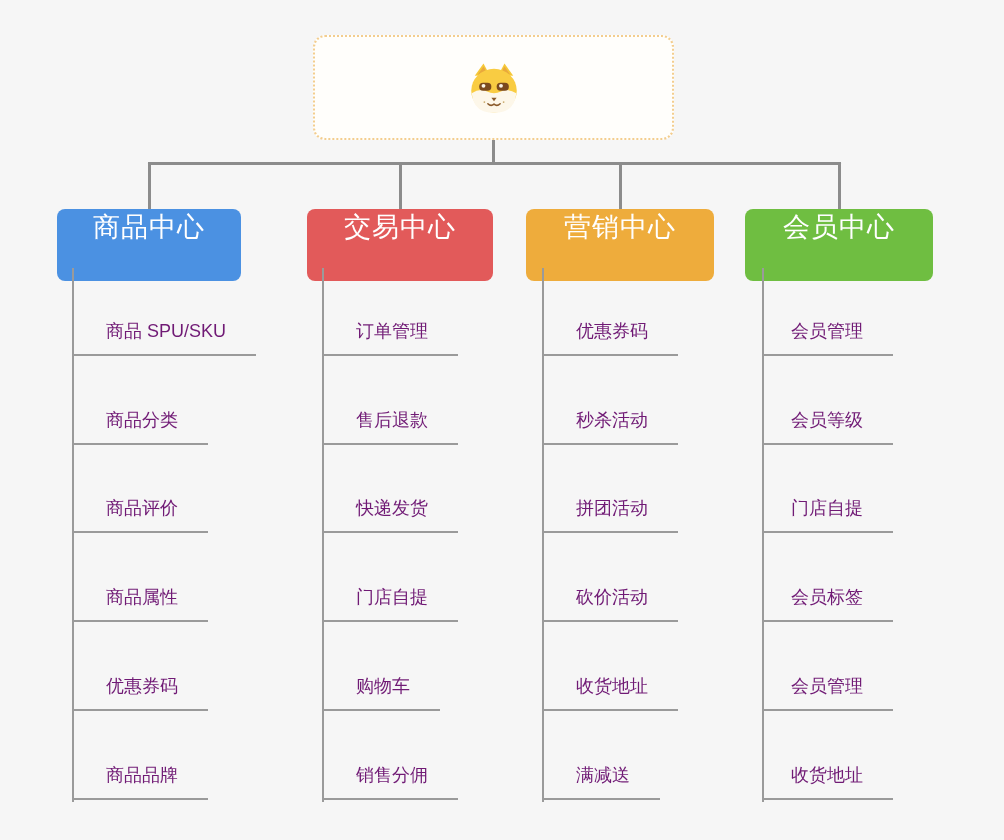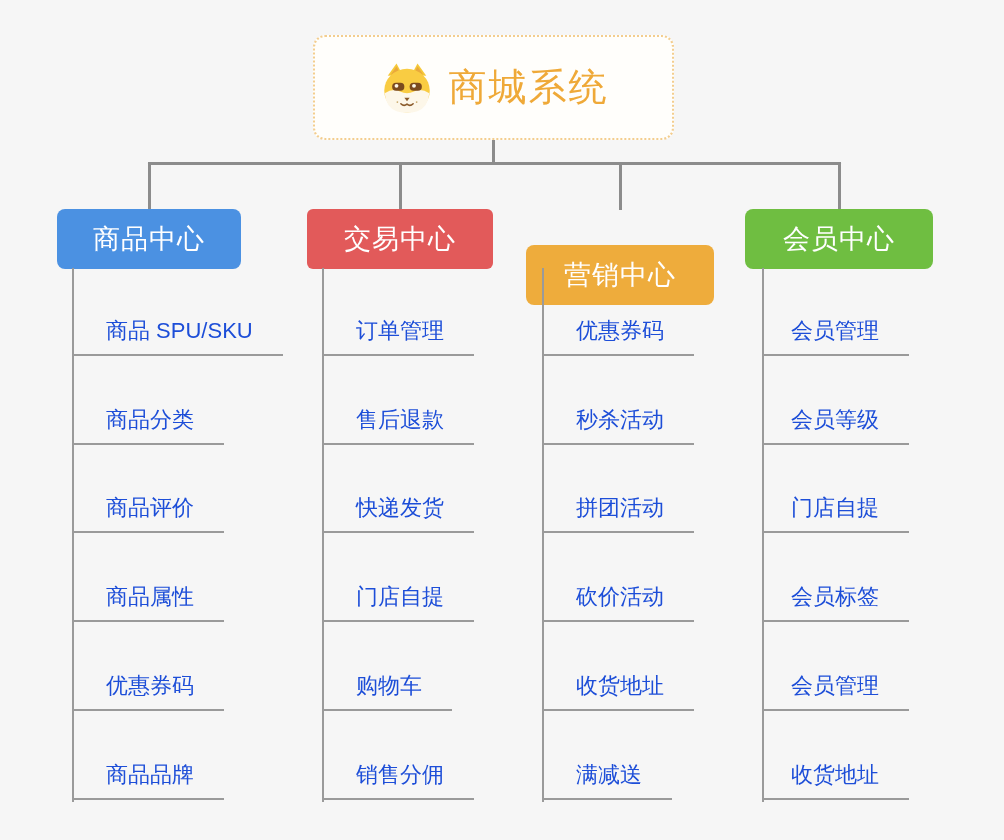--- a/index.html
+++ b/index.html
@@ -21,35 +21,35 @@
   }
   .root-icon{width:56px;height:54px;flex:0 0 auto;}
   
   .conn{position:absolute;background:#8c8c8c;}
   .conn-root-drop{left:492px;top:140px;width:3px;height:25px;}
   .conn-bus{left:147.5px;top:162px;width:693px;height:3px;border-radius:2px;}
   .conn-stub{top:162px;width:3px;height:48px;}
   .stub-0{left:147.5px;} .stub-1{left:398.5px;} .stub-2{left:618.5px;} .stub-3{left:837.5px;}
   
   .branch{
-    position:absolute;top:209px;height:60px;border-radius:8px;
-    display:flex;align-items:center;justify-content:center;
+    position:absolute;top:209px;height:72px;border-radius:8px;
+    display:flex;justify-content:center;
     color:#ffffff;font-size:27px;letter-spacing:1px;box-sizing:border-box;
   }
   .branch-0{left:57px;width:184px;}
-  .branch-1{left:307px;width:186px;border-radius:6px;}
+  .branch-1{left:307px;width:186px;}
   .branch-2{left:526px;width:188px;}
   .branch-3{left:745px;width:188px;}
   
   .spine{position:absolute;top:268px;height:534px;width:2px;background:#9a9a9a;}
   .spine-0{left:72px;} .spine-1{left:322px;} .spine-2{left:542px;} .spine-3{left:762px;}
   
   .leaf{
     position:absolute;display:inline-block;white-space:nowrap;
-    font-size:22px;line-height:30px;color:#1d4ed8;
+    font-size:18px;line-height:30px;color:#701a75;
     padding:0 30px 8px 34px;border-bottom:2px solid #9a9a9a;
   }
   .c0{left:72px;} .c1{left:322px;} .c2{left:542px;} .c3{left:762px;padding-left:29px;}
   .r0{top:316px;} .r1{top:405px;} .r2{top:493px;}
   .r3{top:582px;} .r4{top:671px;} .r5{top:760px;}
 </style>
 </head>
 <body>
 
 <div class="root-node">
@@ -68,37 +68,36 @@
     <rect x="35" y="24" width="14" height="9" rx="4.5" fill="#7b4a1e"></rect>
     <circle cx="20" cy="27.5" r="2.2" fill="#fdf7e9"></circle>
     <circle cx="40" cy="27.5" r="2.2" fill="#fdf7e9"></circle>
 
     <path d="M29 41 h6 l-3 4 z" fill="#8a5a2a"></path>
 
     <path d="M25 48 Q28.5 51.5 32 48.5 Q35.5 51.5 39 48" fill="none" stroke="#8a5a2a" stroke-width="1.8" stroke-linecap="round"></path>
     <circle cx="21" cy="46" r="1" fill="#c9a96a"></circle>
     <circle cx="43" cy="46" r="1" fill="#c9a96a"></circle>
   </svg>
-  <span class="root-title">商城系统</span>
 </div>
 
 <div class="conn conn-root-drop"></div>
 <div class="conn conn-bus"></div>
 <div class="conn conn-stub stub-0"></div>
 <div class="conn conn-stub stub-1"></div>
 <div class="conn conn-stub stub-2"></div>
 <div class="conn conn-stub stub-3"></div>
 
 <div class="branch branch-0" style="background-color: rgb(75, 145, 226);">
   <span>商品中心</span>
 </div>
 <div class="branch branch-1" style="background-color: rgb(226, 90, 90);">
   <span>交易中心</span>
 </div>
-<div class="branch branch-2" style="background-color: rgb(238, 172, 60); margin-top: 36px;">
+<div class="branch branch-2" style="background-color: rgb(238, 172, 60);">
   <span>营销中心</span>
 </div>
 <div class="branch branch-3" style="background-color: rgb(111, 190, 65);">
   <span>会员中心</span>
 </div>
 
 <div class="spine spine-0"></div>
 <div class="spine spine-1"></div>
 <div class="spine spine-2"></div>
 <div class="spine spine-3"></div>

